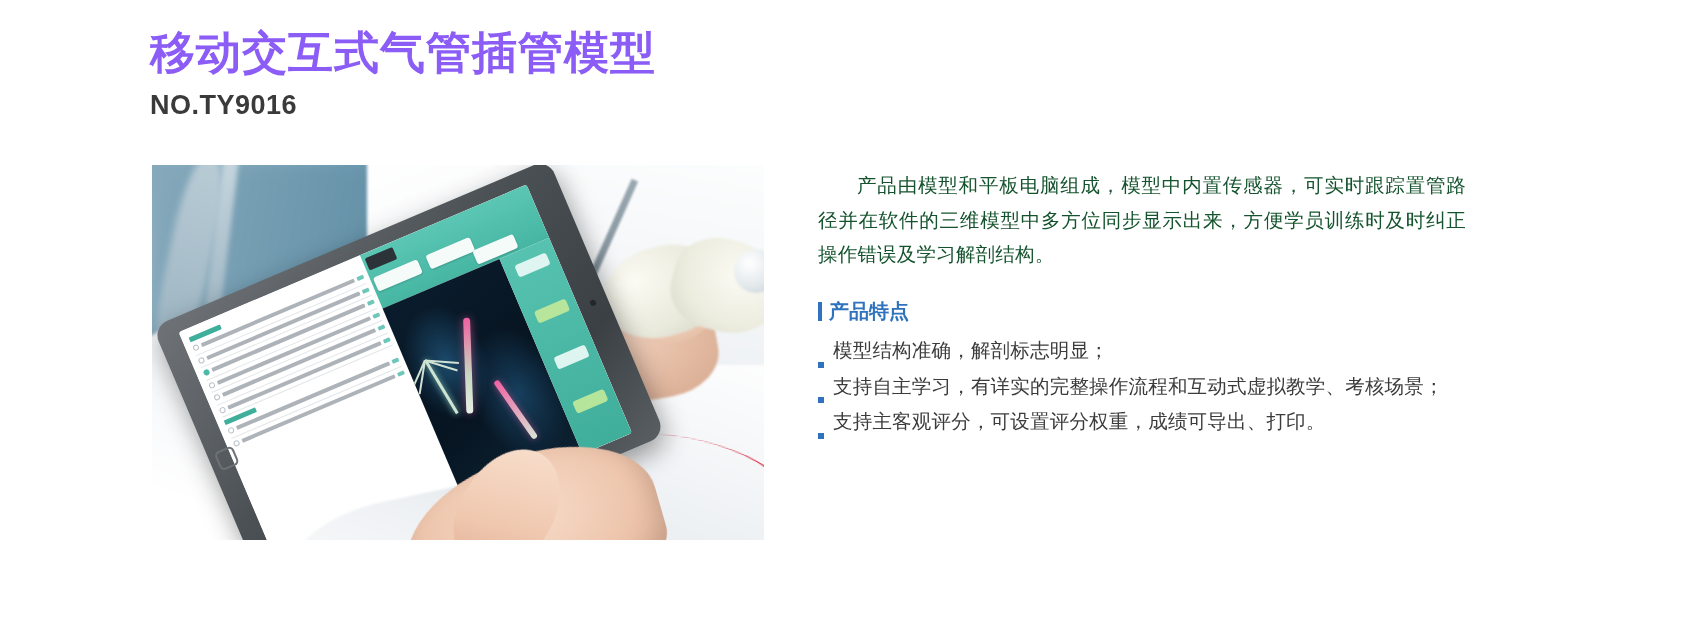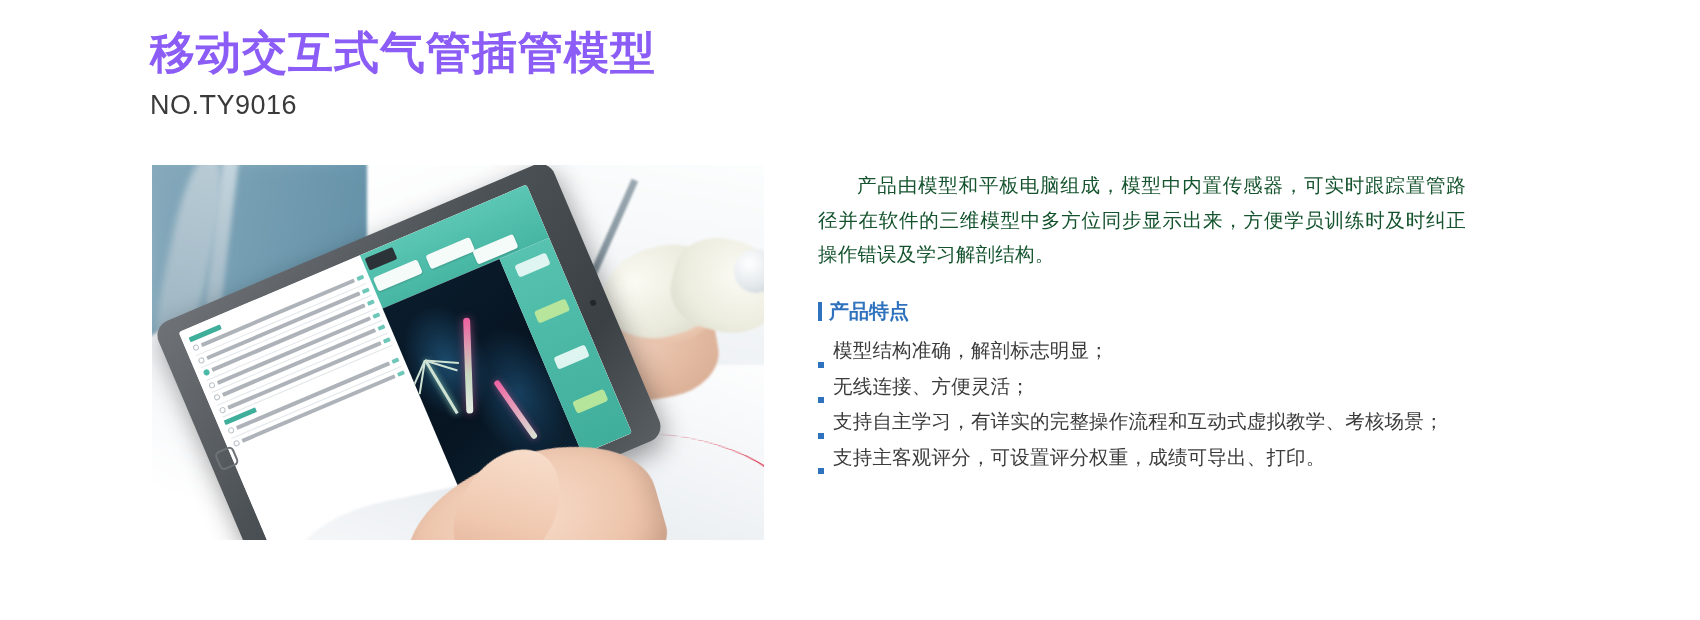--- a/index.html
+++ b/index.html
@@ -23,21 +23,21 @@
     font-size: 45px;
     font-weight: bold;
     color: #8b5cf6;
     letter-spacing: 1px;
     line-height: 1.12;
     white-space: nowrap;
   }
   .product-code {
     margin-top: 12px;
     font-size: 27px;
-    font-weight: normal;
+    font-weight: bold;
     color: #3a3a3a;
     letter-spacing: 0.5px;
   }
 
   
   .photo-frame {
     position: absolute;
     left: 152px;
     top: 165px;
     width: 612px;
@@ -460,24 +460,20 @@
         <span class="title-bar"></span>
         <span>产品特点</span>
       </div>
       <ul class="feat-list">
         <li class="feat-item">
           <span class="feat-bullet"></span>
           <span class="feat-text">模型结构准确，解剖标志明显；</span>
         </li>
         <li class="feat-item">
           <span class="feat-bullet"></span>
-          <span class="feat-text">无线连接、方便灵活；</span>
-        </li>
-        <li class="feat-item">
-          <span class="feat-bullet"></span>
           <span class="feat-text">支持自主学习，有详实的完整操作流程和互动式虚拟教学、考核场景；</span>
         </li>
         <li class="feat-item">
           <span class="feat-bullet"></span>
           <span class="feat-text">支持主客观评分，可设置评分权重，成绩可导出、打印。</span>
         </li>
       </ul>
     </div>
   </div>
 

